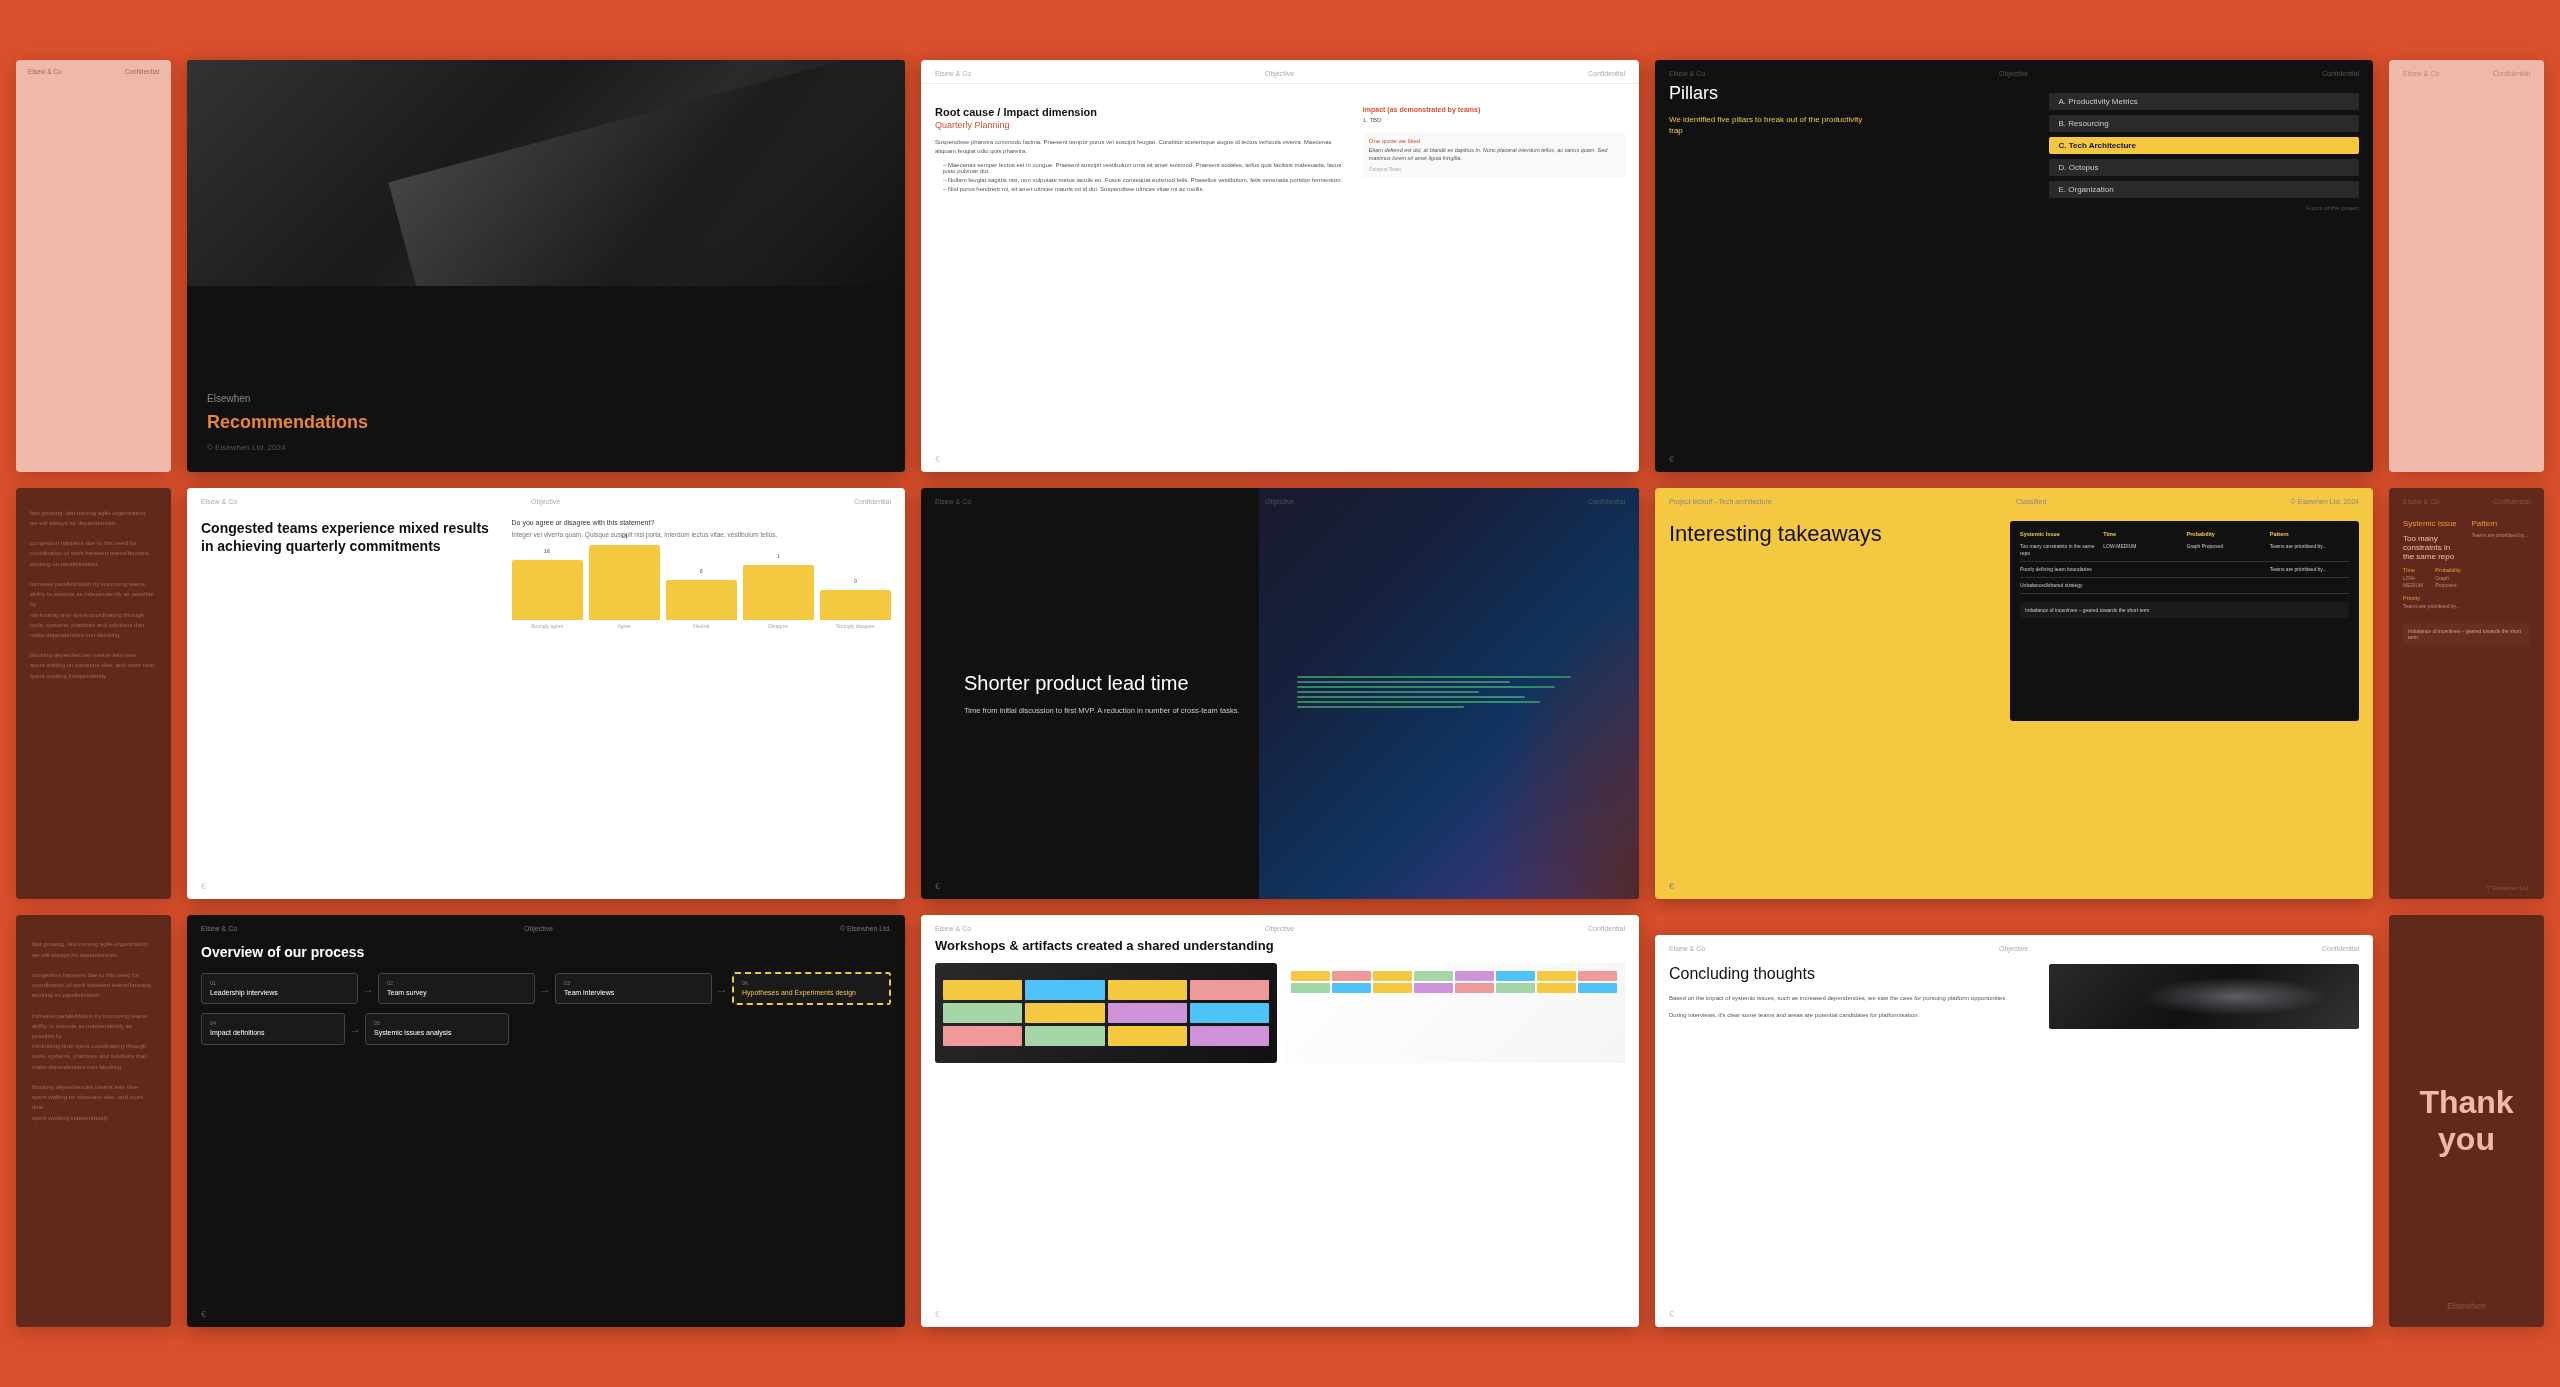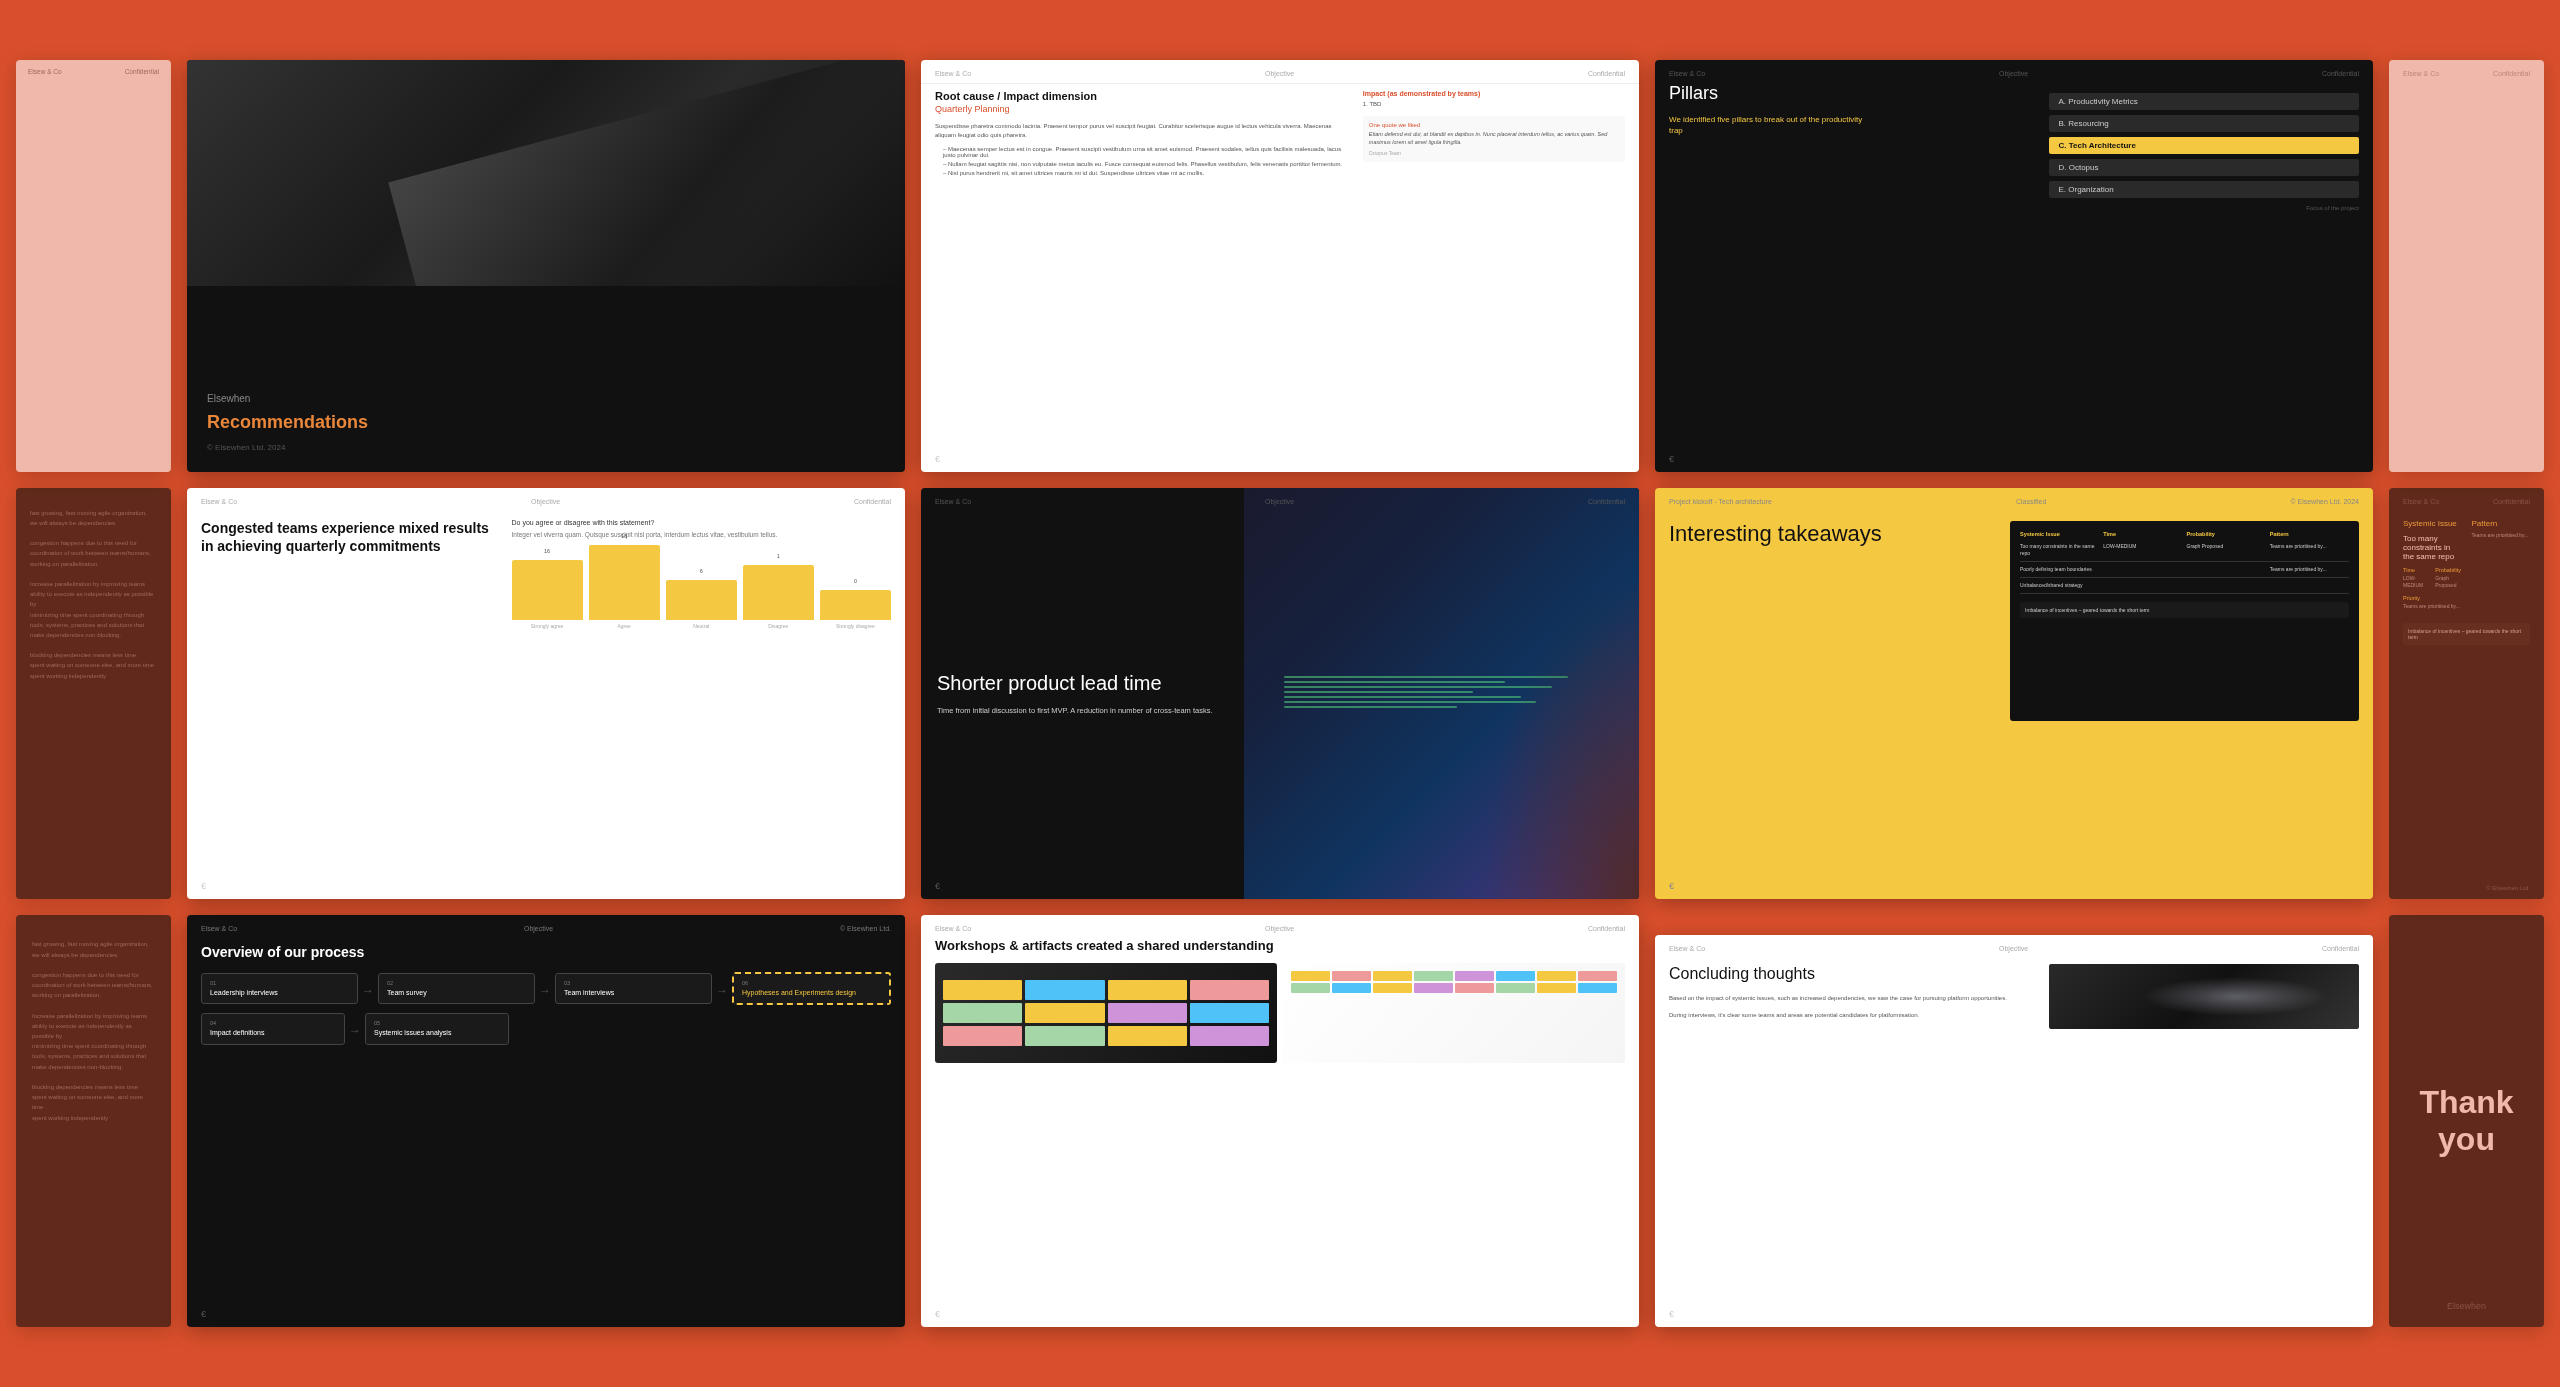--- a/index.html
+++ b/index.html
@@ -31,21 +31,21 @@
     
     .slide-1 { background: #fff; }
     .slide-2 { background: #111; }
     .slide-3 { background: #fff; }
     .slide-4 { background: #111; }
     .slide-5 { background: #fff; }
 
     
     .slide-6 { background: #111; }
     .slide-7 { background: #fff; }
-    .slide-8 { background: #111; }
+    .slide-8 { background: #111; padding-left: 27px; }
     .slide-9 { background: #F5C842; }
     .slide-10 { background: #111; }
 
     
     .slide-11 { background: #111; }
     .slide-12 { background: #111; }
     .slide-13 { background: #fff; }
     .slide-14 { background: #fff; margin-top: 20px; }
     .slide-15 { background: #111; }
 
@@ -750,21 +750,21 @@
       <div class="footer">© Elsewhen Ltd. 2024</div>
     </div>
   </div>
 
   <div class="slide slide-3" style="position:relative;">
     <div class="slide-header">
       <span>Elsew &amp; Co</span>
       <span>Objective</span>
       <span>Confidential</span>
     </div>
-    <div style="display:flex; padding: 6px 14px; gap:12px; position:relative;">
+    <div style="display:flex; padding: 6px 14px; gap:12px; position:relative;margin-top:16px;">
       <div style="flex:1;">
         <div class="slide-title">Root cause / Impact dimension</div>
         <div class="slide-subtitle">Quarterly Planning</div>
         <div class="body-text">Suspendisse pharetra commodo lacinia. Praesent tempor purus vel suscipit feugiat. Curabitur scelerisque augue id lectus vehicula viverra. Maecenas aliquam feugiat odio quis pharetra.</div>
         <div class="bullet">– <span>Maecenas semper lectus est in congue. Praesent suscipit vestibulum urna sit amet euismod. Praesent sodales, tellus quis facilisis malesuada, lacus justo pulvinar dui.</span></div>
         <div class="bullet">– <span>Nullam feugiat sagittis nisi, non vulputate metus iaculis eu. Fusce consequat euismod felis. Phasellus vestibulum, felis venenatis porttitor fermentum.</span></div>
         <div class="bullet">– <span>Nisl purus hendrerit mi, sit amet ultrices mauris mi id dui. Suspendisse ultrices vitae mi ac mollis.</span></div>
       </div>
       <div style="width:38%;">
         <div class="impact-title">Impact (as demonstrated by teams)</div>

